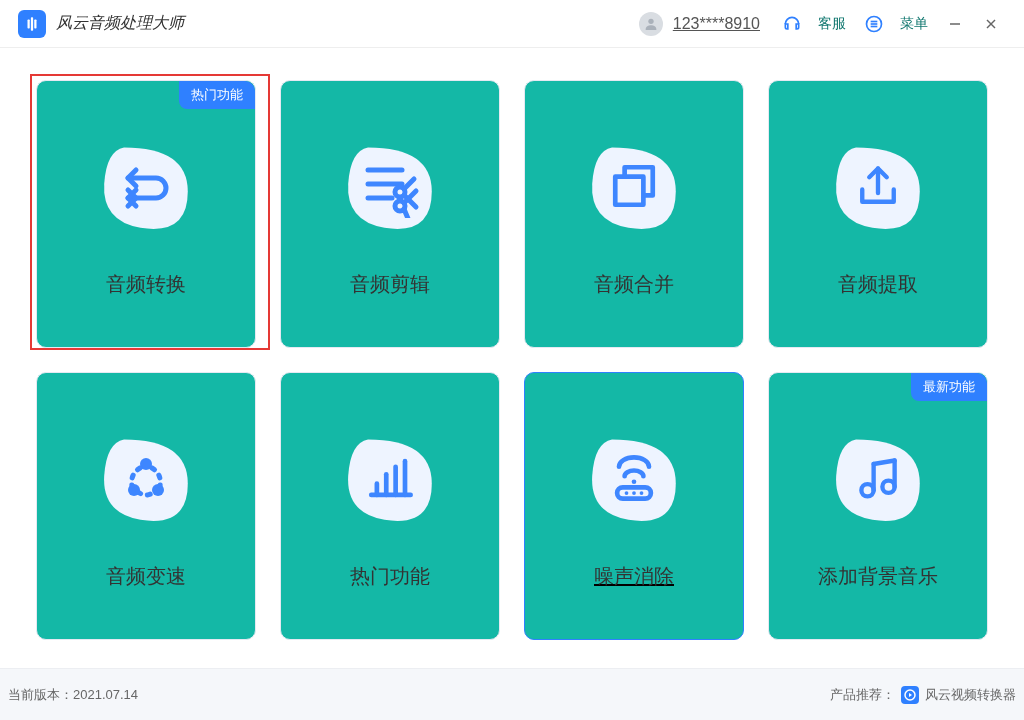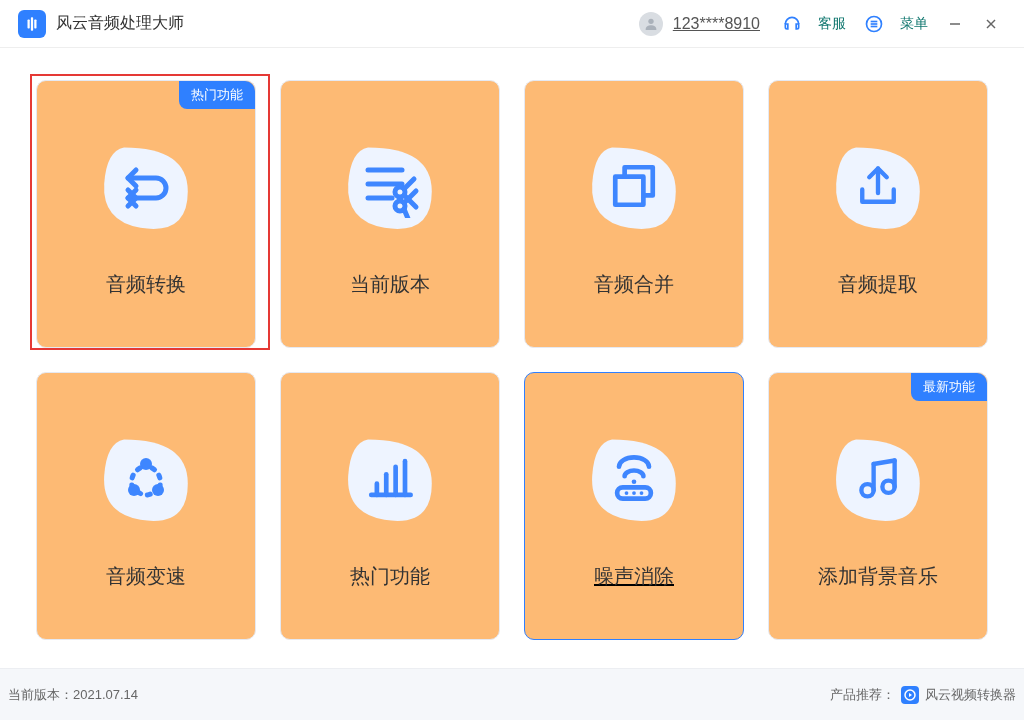--- a/index.html
+++ b/index.html
@@ -2,34 +2,34 @@
 <html><head>
 <meta charset="utf-8">
 <style>
 * { margin:0; padding:0; box-sizing:border-box; font-family:"Microsoft YaHei","PingFang SC",sans-serif; }
 body { background:#fff; width:1024px; height:720px; overflow:hidden; position:relative; }
 
 
 .titlebar { height:48px; display:flex; align-items:center; padding:0 18px; border-bottom:1px solid #eee; }
 .logo { width:28px; height:28px; background:#2f80ff; border-radius:6px; display:flex; align-items:center; justify-content:center; margin-right:10px; }
 .logo svg { width:18px; height:18px; }
-.app-title { font-size:16px; color:#333; font-weight:500; }
+.app-title { font-size:16px; color:#333; font-weight:500;font-style:italic; }
 .titlebar-spacer { flex:1; }
 .titlebar-right { display:flex; align-items:center; gap:6px; }
 .avatar { width:24px; height:24px; border-radius:50%; background:#d9dde2; display:flex; align-items:center; justify-content:center; }
 .avatar svg { width:16px; height:16px; fill:#aab1ba; }
 .user-link { color:#555; font-size:16px; text-decoration:underline; margin-left:4px; margin-right:10px; }
 .hbtn { display:flex; align-items:center; gap:16px; font-size:14px; color:#0f766e; cursor:pointer; padding:0 6px;justify-content:center; }
 .hbtn svg { width:20px; height:20px; }
 .win-btn { width:30px; height:30px; display:flex; align-items:center; justify-content:center; cursor:pointer; color:#666; }
 
 
 .main { padding:32px 36px 0 36px; }
 .grid { display:grid; grid-template-columns:repeat(4,1fr); grid-template-rows:repeat(2,1fr); gap:24px; height:560px; }
-.card { border:1px solid #e5e9f2; border-radius:10px; position:relative; display:flex; flex-direction:column; align-items:center; justify-content:center; cursor:pointer; background:#fdba74; }
+.card { border:1px solid #e5e9f2; border-radius:10px; position:relative; display:flex; flex-direction:column; align-items:center; justify-content:center; cursor:pointer; background:#14b8a6; }
 .card.selected { border:1.5px solid #2f80ff;text-decoration:underline; }
 .card .label { font-size:20px; color:#333; margin-top:30px; }
 .badge { position:absolute; top:0; right:0; background:#2f80ff; color:#fff; font-size:13px; padding:5px 12px; border-radius:0 10px 0 8px; }
 .highlight-box { position:absolute; border:2.5px solid #e53935; top:74px; left:30px; width:240px; height:276px; pointer-events:none; }
 
 
 .iconwrap { width:110px; height:110px; position:relative; display:flex; align-items:center; justify-content:center; }
 .iconbg { position:absolute; inset:0; }
 .iconbg svg { width:100%; height:100%; }
 .iconfg { position:relative; z-index:1; }
@@ -126,21 +126,21 @@
               <line x1="10" y1="44" x2="34" y2="44"></line>
             <circle cx="42" cy="38" r="5"></circle>
               <circle cx="42" cy="52" r="5"></circle>
             <line x1="46" y1="35" x2="56" y2="25"></line>
               <line x1="46" y1="49" x2="56" y2="25" transform="translate(0 30) scale(1 -1) translate(0 -74)"></line>
             <line x1="46" y1="41" x2="58" y2="53"></line>
               <line x1="46" y1="49" x2="58" y2="37"></line>
           </svg>
         </div>
       </div>
-      <div class="label">当前版本</div>
+      <div class="label">音频剪辑</div>
     </div>
 
     <div class="card">
       <div class="iconwrap">
         <div class="iconbg"><svg viewBox="0 0 100 100">
               <path d="M30 15 Q88 15 88 55 Q88 95 45 88 Q10 82 12 48 Q14 18 30 15Z" fill="#eef4ff"></path>
             </svg></div>
         <div class="iconfg">
           <svg width="60" height="60" viewBox="0 0 64 64" fill="none" stroke="#3e86ff" stroke-width="5" stroke-linejoin="round">
             <rect x="12" y="22" width="30" height="30"></rect>

